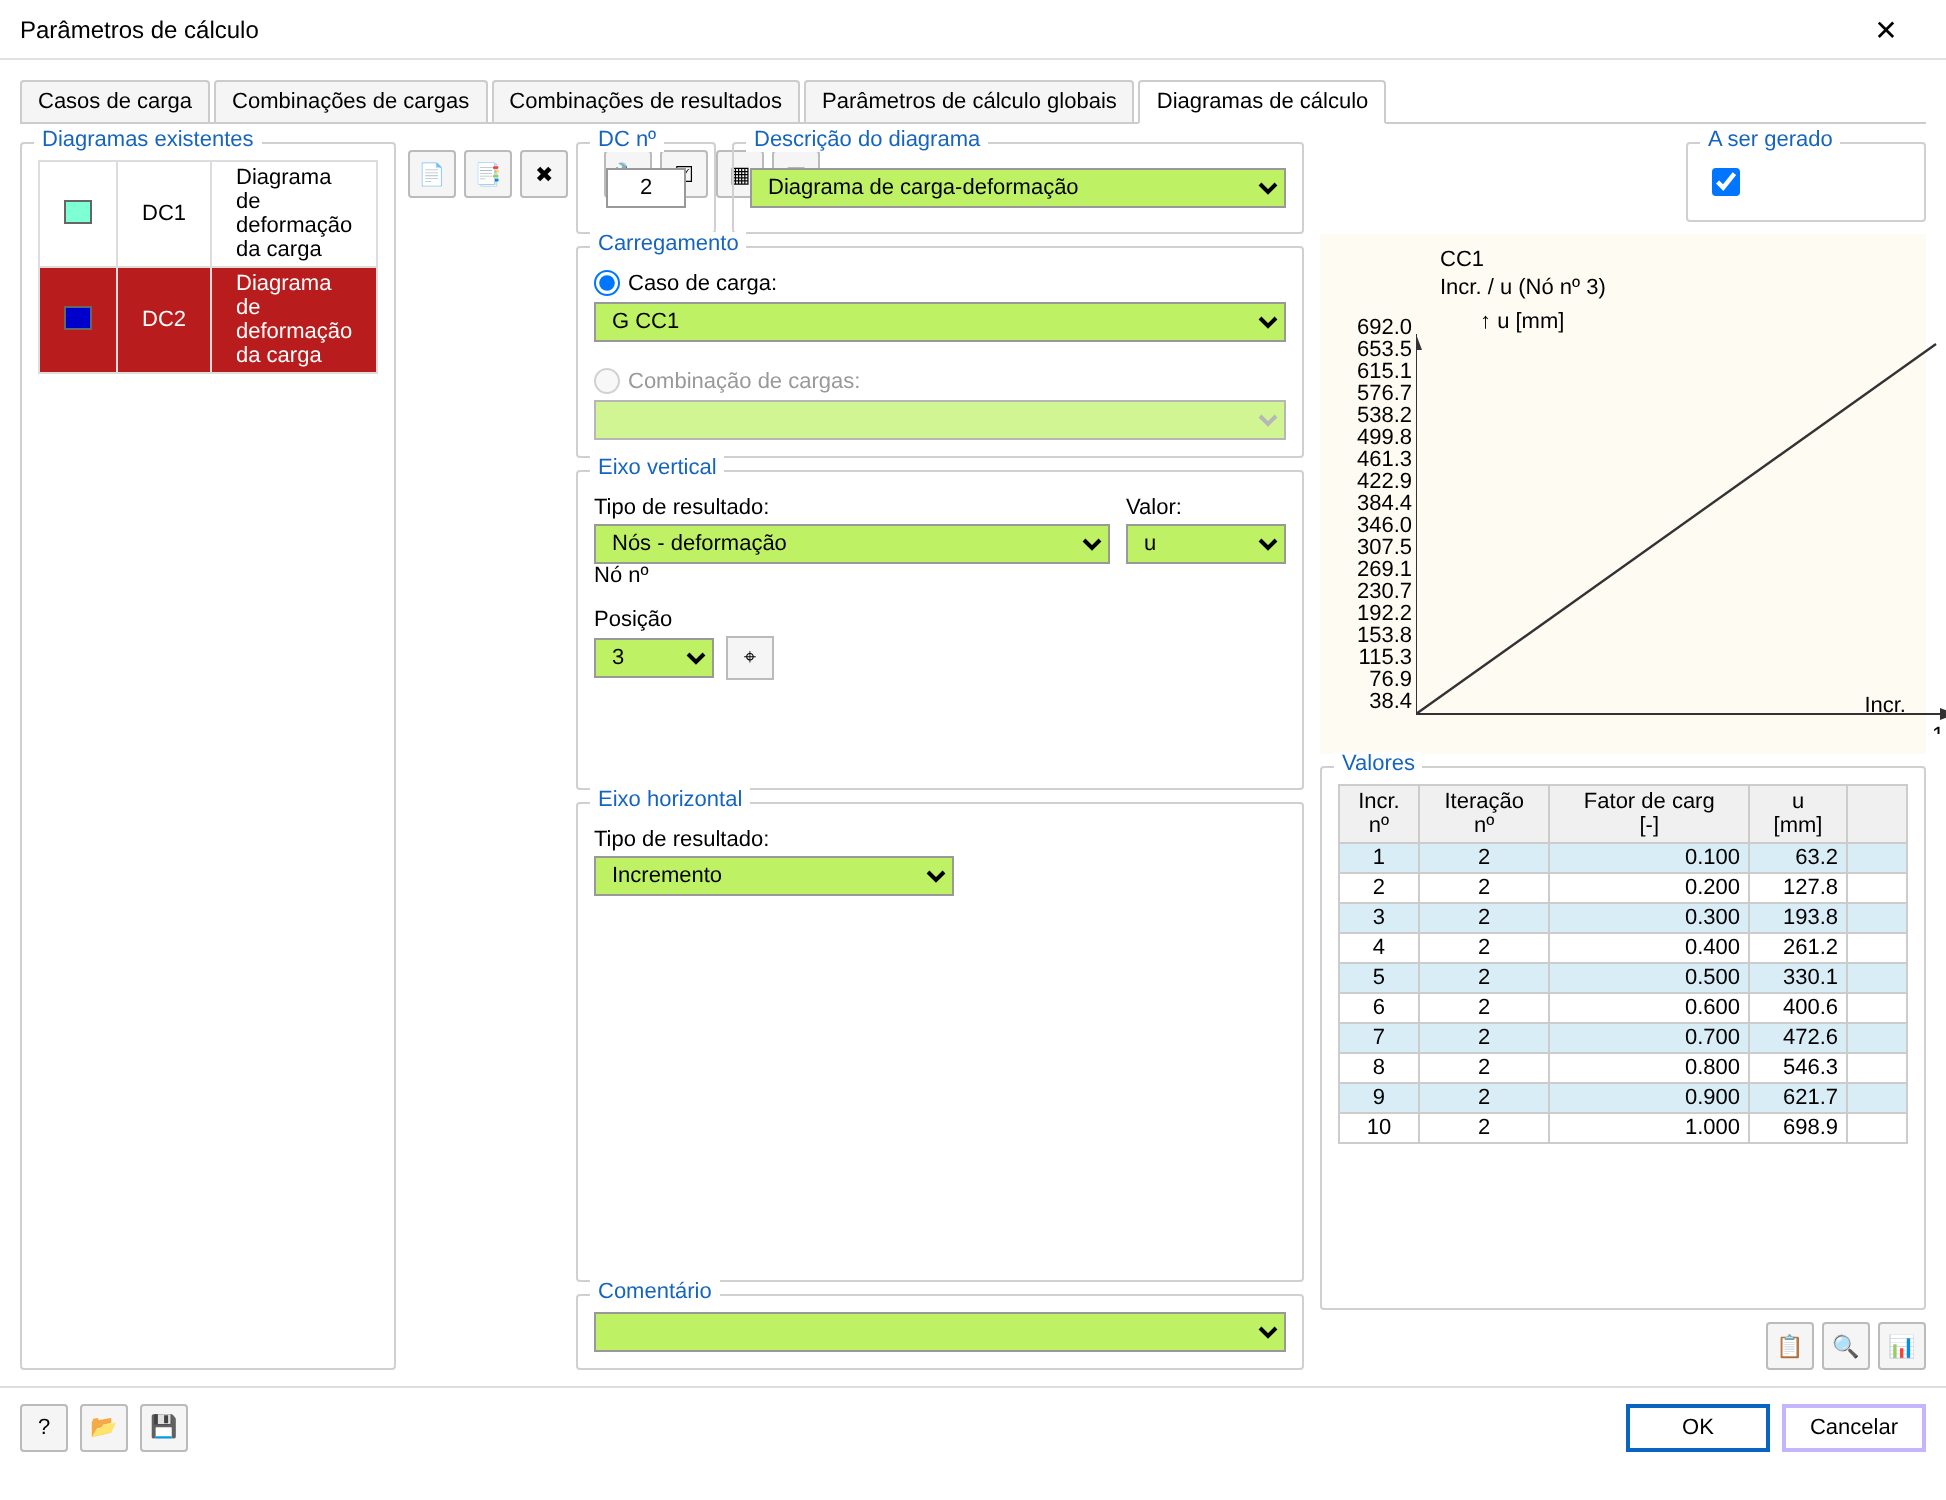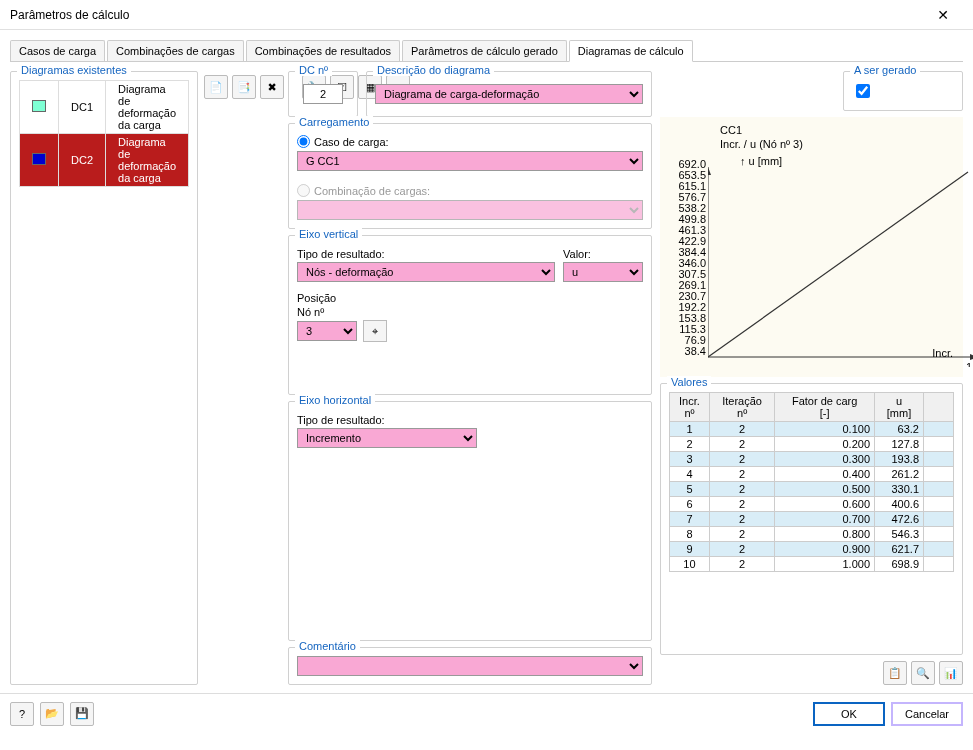--- a/index.html
+++ b/index.html
@@ -34,21 +34,21 @@
 .tbtn { width: 24px; height: 24px; border: 1px solid #bbb; background: #f5f5f5; border-radius: 2px; cursor: pointer; display: flex; align-items:center; justify-content:center; font-size:11px; }
 
 .top-row { display: flex; gap: 8px; }
 .dcno-group { width: 70px; }
 .desc-group { flex: 1; }
 .inp { width: 100%; border: 1px solid #999; padding: 2px 4px; height: 20px; background:#fff; }
 .inp-ro { text-align: center; }
 
 label.blk { display: block; margin: 4px 0 2px 0; }
 .radio-row { display: flex; align-items:center; gap: 4px; margin: 3px 0; }
-select.sel { width: 100%; border: 1px solid #999; height: 20px; padding: 0 4px; background:#f9a8d4; }
+select.sel { width: 100%; border: 1px solid #999; height: 20px; padding: 0 4px; background:#bef264; }
 .sel-dis { background: #f0f0f0; color: #999; }
 
 .pos-row { display: flex; align-items:center; gap: 6px; }
 .pos-row .sel { width: 60px; }
 .pick-btn { width: 24px; height: 22px; border: 1px solid #bbb; background:#f5f5f5; cursor:pointer; }
 
 .chk { width: 14px; height: 14px; }
 
 .chart-area { height: 260px; background: #fdfbf2; position: relative; padding: 6px; }
 .chart-title { position:absolute; top:6px; left:60px; font-size:11px; line-height:1.3; }
@@ -79,21 +79,21 @@
 
 <div class="titlebar">
   <div class="title">Parâmetros de cálculo</div>
   <div class="close">✕</div>
 </div>
 
 <div class="tabs">
   <div class="tab">Casos de carga</div>
   <div class="tab">Combinações de cargas</div>
   <div class="tab">Combinações de resultados</div>
-  <div class="tab">Parâmetros de cálculo gerado</div>
+  <div class="tab">Parâmetros de cálculo globais</div>
   <div class="tab active">Diagramas de cálculo</div>
 </div>
 <div class="tab-line"></div>
 
 <div class="content">
 
   <div class="col-left">
     <div class="group diagram-list flex1">
       <div class="group-title">Diagramas existentes</div>
       <div class="list-body">
@@ -161,22 +161,22 @@
       <div style="display:flex;gap:8px">
         <div style="flex:1">
           <label class="blk">Tipo de resultado:</label>
           <select class="sel"><option>Nós - deformação</option></select>
         </div>
         <div style="width:80px">
           <label class="blk">Valor:</label>
           <select class="sel"><option>u</option></select>
         </div>
       </div>
+      <label class="blk" style="margin-top:0">Nó nº</label>
       <label class="blk" style="margin-top:10px">Posição</label>
-      <label class="blk" style="margin-top:0">Nó nº</label>
       <div class="pos-row">
         <select class="sel"><option>3</option></select>
         <button class="pick-btn">⌖</button>
       </div>
     </div>
 
     <div class="group flex1">
       <div class="group-title">Eixo horizontal</div>
       <label class="blk">Tipo de resultado:</label>
       <select class="sel" style="width:180px"><option>Incremento</option></select>

